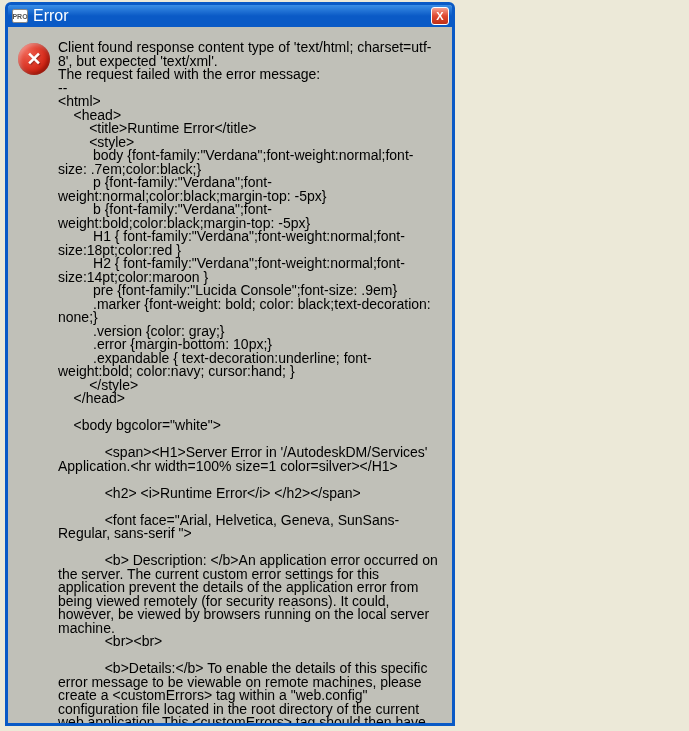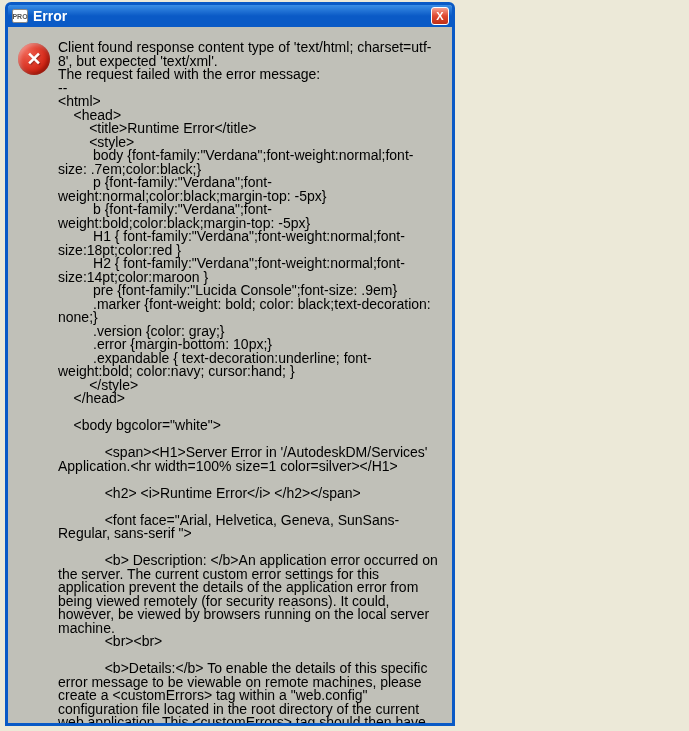--- a/index.html
+++ b/index.html
@@ -44,22 +44,22 @@
       font-size: 7px;
       font-weight: bold;
       color: #555;
       display: flex;
       align-items: center;
       justify-content: center;
       border-radius: 2px;
     }
     .title-text {
       color: #fff;
-      font-size: 14px;
-      font-weight: bold;
+      font-size: 16px;
+      font-weight: normal;
     }
     .close-btn {
       width: 18px;
       height: 18px;
       background: linear-gradient(180deg, #f5a090 0%, #e04830 50%, #c03018 100%);
       border: 1px solid #fff;
       border-radius: 3px;
       color: #fff;
       font-weight: bold;
       font-size: 11px;

